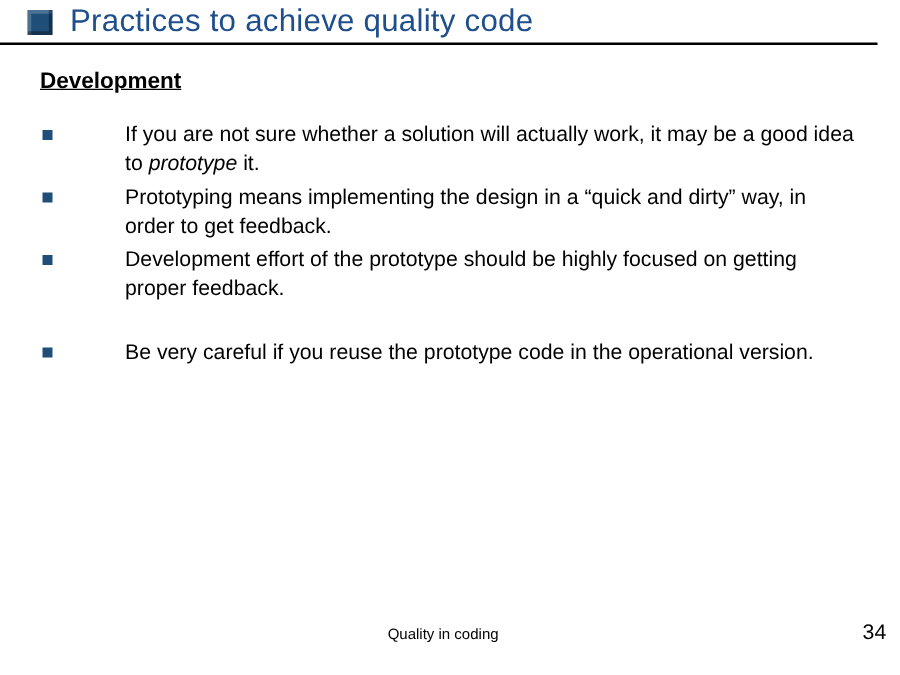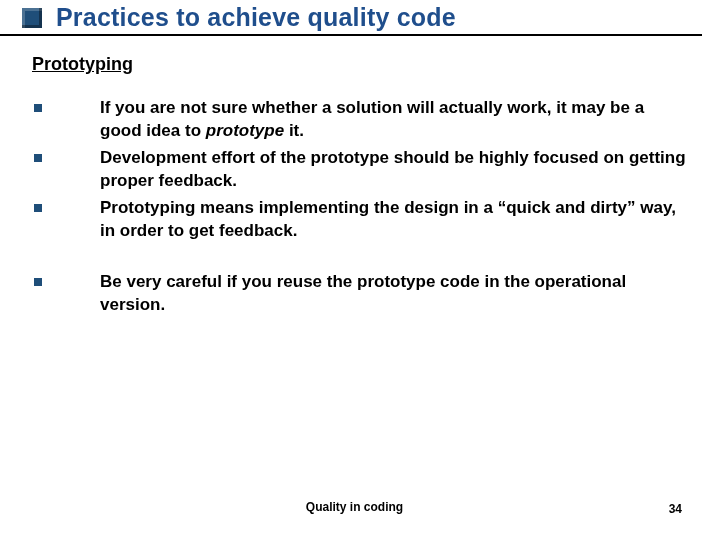--- a/index.html
+++ b/index.html
@@ -1,15 +1,15 @@
 <!DOCTYPE html>
 <html><head>
 <meta charset="utf-8">
 <style>
-  * { margin: 0; padding: 0; box-sizing: border-box; font-weight: bold; }
+  * { margin: 0; padding: 0; box-sizing: border-box; }
   html, body { width: 720px; height: 540px; }
   body {
     font-family: Arial, Helvetica, sans-serif;
     background: #ffffff;
     color: #000;
     position: relative;
   }
   .title-bar {
     position: relative;
     height: 36px;
@@ -66,48 +66,48 @@
   .footer-center {
     position: absolute;
     left: 0; right: 11px;
     bottom: 26px;
     text-align: center;
     font-size: 12px;
     color: #000;
   }
   .footer-pagenum {
     position: absolute;
-    right: 38px;
+    right: 11px;
     bottom: 24px;
-    font-size: 12px;
-    font-weight: bold;
+    font-size: 17px;
+    font-weight: normal;
   }
 </style>
 </head>
 <body>
 
 <div class="title-bar">
   <div class="title-bullet"></div>
   <div class="title-text">Practices to achieve quality code</div>
 </div>
 
-<div class="subtitle">Prototyping</div>
+<div class="subtitle">Development</div>
 
 <div class="bullets">
   <div class="bullet-item">
     <div class="sq"></div>
     <div class="txt"><span>If you are not sure whether a solution will actually work, it may be a good idea to </span><em>prototype</em><span> it.</span></div>
   </div>
   <div class="bullet-item">
     <div class="sq"></div>
-    <div class="txt"><span>Development effort of the prototype should be highly focused on getting proper feedback.</span></div>
+    <div class="txt"><span>Prototyping means implementing the design in a “quick and dirty” way, in order to get feedback.</span></div>
   </div>
   <div class="bullet-item">
     <div class="sq"></div>
-    <div class="txt"><span>Prototyping means implementing the design in a “quick and dirty” way, in order to get feedback.</span></div>
+    <div class="txt"><span>Development effort of the prototype should be highly focused on getting proper feedback.</span></div>
   </div>
 </div>
 
 <div class="bullets group2">
   <div class="bullet-item">
     <div class="sq"></div>
     <div class="txt"><span>Be very careful if you reuse the prototype code in the operational version.</span></div>
   </div>
 </div>
 

